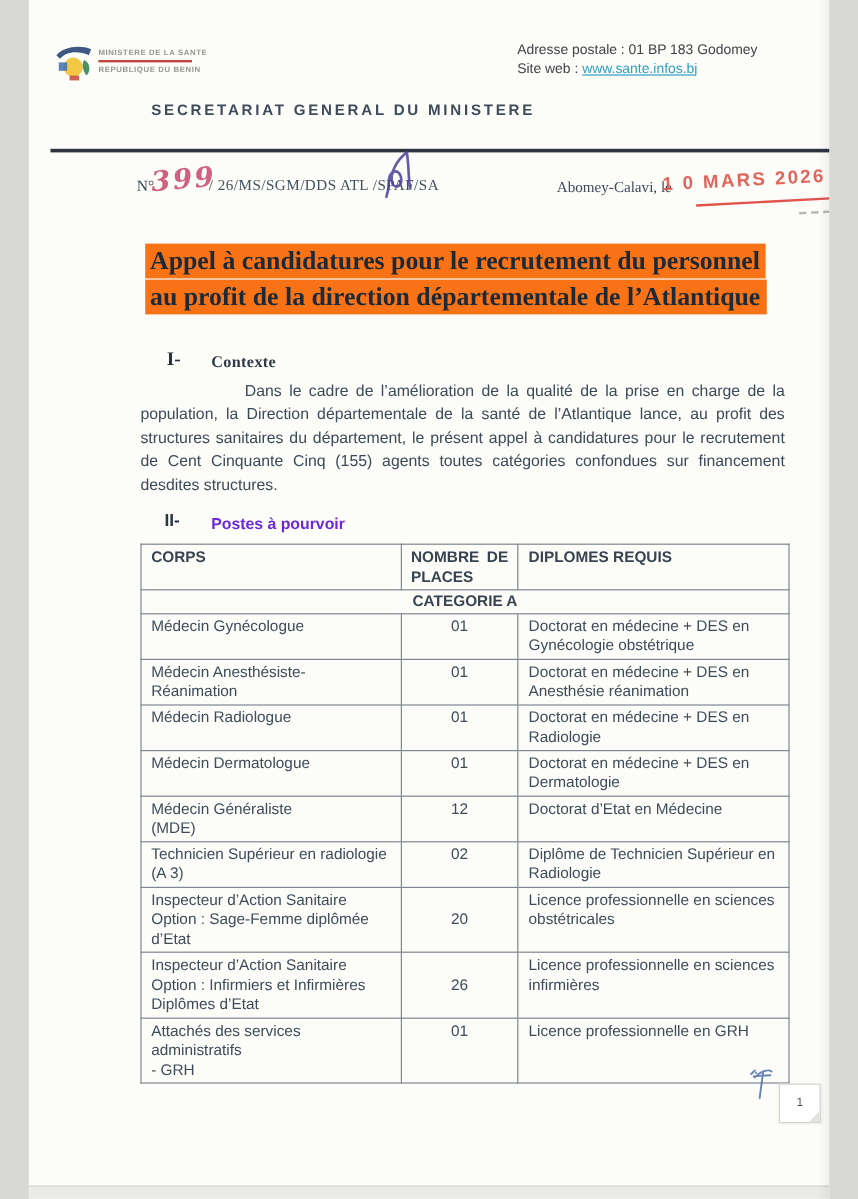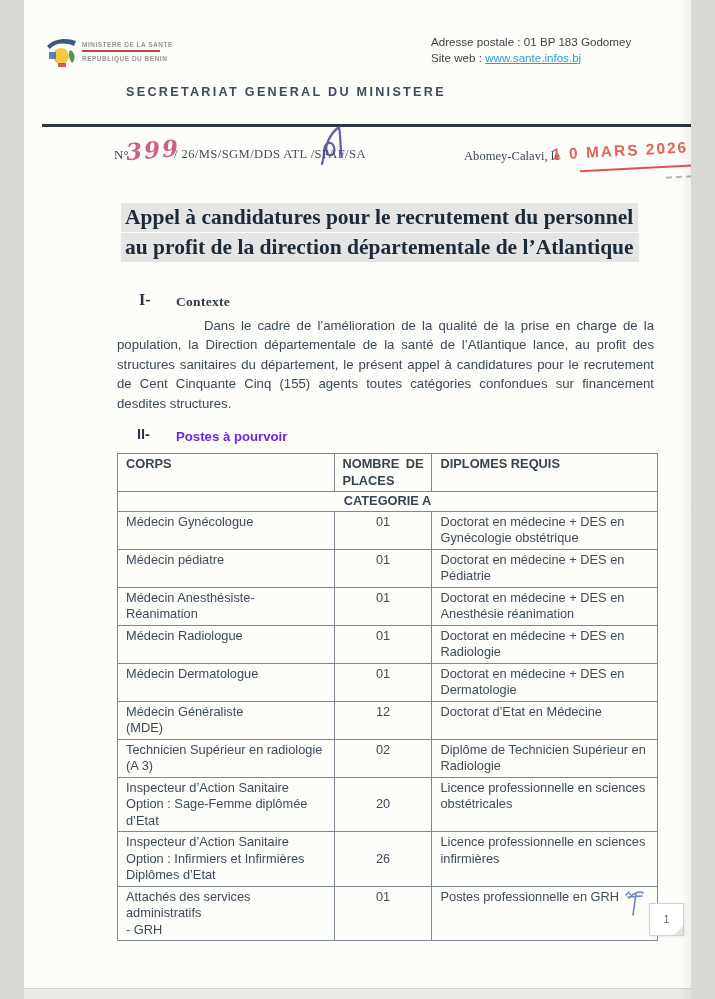--- a/index.html
+++ b/index.html
@@ -29,21 +29,21 @@
   #ref-suffix{left:150px;top:147px;font-size:12.6px;letter-spacing:.4px;color:#44505c;}
   #paraph1{left:291px;top:124px;}
   #place-label{left:440px;top:149px;font-size:12.6px;color:#3e4a58;}
   #stamp{left:528px;top:142px;font-size:15.5px;font-weight:bold;letter-spacing:2px;
     color:#e0544b;transform:rotate(-3deg);white-space:nowrap;opacity:.9;}
   #stamp-line{left:556px;top:167px;width:122px;height:2px;background:#e0544b;transform:rotate(-3deg);}
   #stamp-dash{left:642px;top:176px;width:26px;height:0;border-top:2px dashed #b9b3ad;transform:rotate(-3deg);}
   
   #title{left:97px;top:203px;width:545px;font-family:"Liberation Serif",serif;font-weight:bold;
     font-size:21.5px;color:#1c2a38;line-height:26px;}
-  #title .hl{display:inline-block;background:#e5e5e5;padding:1px 5px 2px 4px;margin-bottom:1px;}
+  #title .hl{display:inline-block;background:#f97316;padding:1px 5px 2px 4px;margin-bottom:1px;}
   
   #sec1-num{left:115px;top:291px;font-size:16px;font-weight:bold;color:#24303c;}
   #sec1-head{left:152px;top:294px;font-size:13.5px;font-weight:bold;color:#2f3b46;letter-spacing:.3px;}
   #sec1-body{left:93px;top:316px;width:537px;font-size:13.2px;line-height:19.4px;
     text-align:justify;text-indent:87px;color:#3c4a57;}
   #sec2-num{left:113px;top:426px;font-size:14.5px;font-weight:bold;color:#2a3642;}
   #sec2-head{left:152px;top:429px;font-size:13.2px;font-weight:bold;color:#6d28d9;}
   
   #tbl{left:93px;top:453px;width:541px;border-collapse:collapse;font-size:12.8px;color:#3e4c59;}
   #tbl td,#tbl th{border:1px solid #7f8890;padding:2px 8px;vertical-align:top;line-height:16.5px;text-align:left;}
@@ -139,26 +139,20 @@
     <tr id="cat-row">
       <td colspan="3">CATEGORIE A</td>
     </tr>
     <tr>
       <td class="pre">Médecin Gynécologue</td>
       <td class="places">01</td>
       <td class="pre">Doctorat en médecine + DES en
 Gynécologie obstétrique</td>
     </tr>
     <tr>
-      <td class="pre">Médecin pédiatre</td>
-      <td class="places">01</td>
-      <td class="pre">Doctorat en médecine + DES en
-Pédiatrie</td>
-    </tr>
-    <tr>
       <td class="pre">Médecin Anesthésiste-Réanimation</td>
       <td class="places">01</td>
       <td class="pre">Doctorat en médecine + DES en
 Anesthésie réanimation</td>
     </tr>
     <tr>
       <td class="pre">Médecin Radiologue</td>
       <td class="places">01</td>
       <td class="pre">Doctorat en médecine + DES en
 Radiologie</td>
@@ -195,21 +189,21 @@
 Option : Infirmiers et Infirmières
 Diplômes d’Etat</td>
       <td class="places v-mid">26</td>
       <td class="pre">Licence professionnelle en sciences
 infirmières</td>
     </tr>
     <tr>
       <td class="pre">Attachés des services administratifs
 - GRH</td>
       <td class="places">01</td>
-      <td class="pre">Postes professionnelle en GRH</td>
+      <td class="pre">Licence professionnelle en GRH</td>
     </tr>
   </tbody>
     </table>
 
   <div class="abs" id="pencil-mark">
     <svg width="18" height="14" viewBox="0 0 18 14">
       <path d="M2,10 L12,4 M10,9 L15,7" stroke="#a6a2a0" stroke-width="1.4" fill="none" stroke-linecap="round" opacity=".7"></path>
     </svg>
   </div>
   <div class="abs" id="paraph2">

